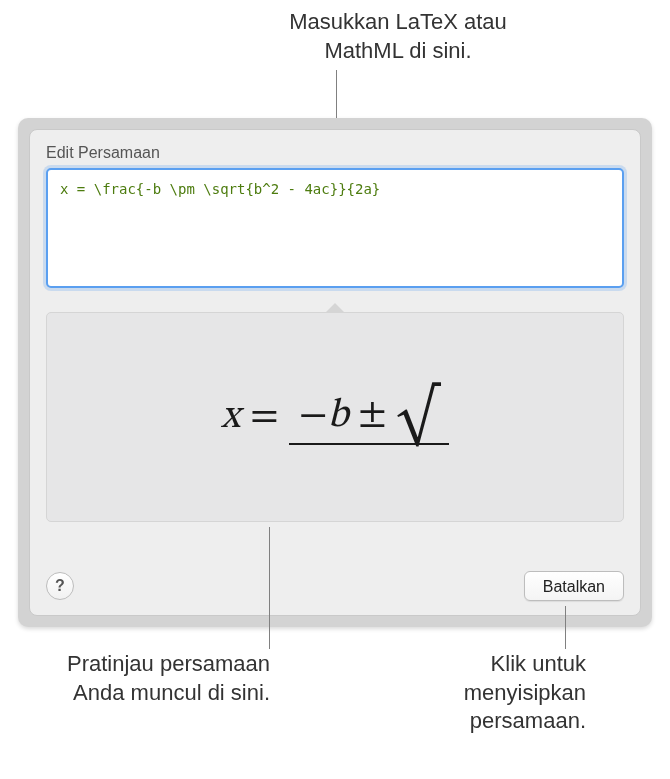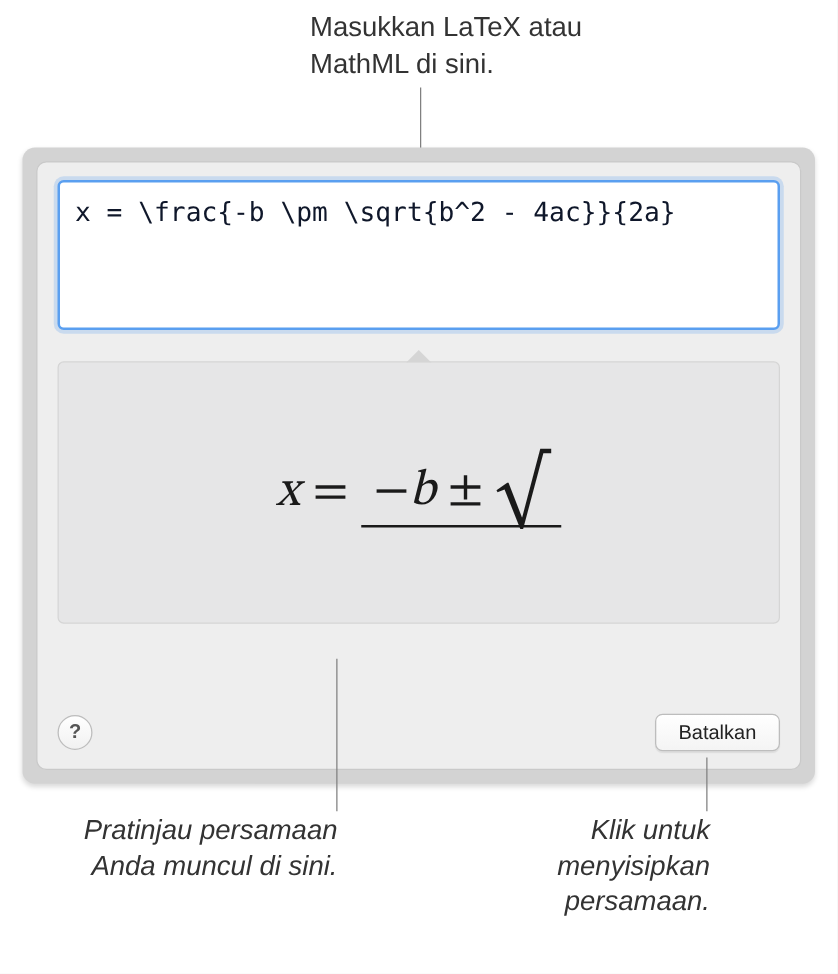--- a/index.html
+++ b/index.html
@@ -8,23 +8,23 @@
     font-family: -apple-system, "Helvetica Neue", Helvetica, Arial, sans-serif;
     background: #ffffff;
     color: #333;
     position: relative;
   }
   .callout {
     position: absolute;
     font-size: 22px;
     line-height: 1.3;
     color: #333;
-    text-align: left;
-  }
-  .callout.right { text-align: right; font-style: italic; }
+    text-align: center;
+  }
+  .callout.right { text-align: right; }
   .line {
     position: absolute;
     background: #808080;
   }
   .dialog-shell {
     position: absolute;
     left: 18px;
     top: 118px;
     width: 634px;
     height: 509px;
@@ -48,22 +48,22 @@
     margin-bottom: 6px;
   }
   .equation-input {
     width: 100%;
     height: 120px;
     border: 2px solid #5a9ff0;
     border-radius: 5px;
     background: #ffffff;
     box-shadow: 0 0 0 3px rgba(90,159,240,.25);
     font-family: ui-monospace, Menlo, Consolas, monospace;
-    font-size: 21px;
-    color: #0f172a;
+    font-size: 14px;
+    color: #4d7c0f;
     padding: 10px 12px;
     resize: none;
     outline: none;
     line-height: 1.4;
   }
   .preview {
     margin-top: 20px;
     width: 100%;
     height: 210px;
     background: #e6e6e7;
@@ -176,20 +176,21 @@
 </style>
 </head>
 <body>
 
 <div class="callout" style="left:248px; top:8px; width:300px;">Masukkan LaTeX atau MathML di sini.</div>
 
 <div class="line" style="left:336px; top:70px; width:1px; height:66px;"></div>
 
 <div class="dialog-shell">
   <div class="dialog">
+    <div class="dialog-title">Edit Persamaan</div>
 
     <textarea class="equation-input" spellcheck="false" style="">x = \frac{-b \pm \sqrt{b^2 - 4ac}}{2a}</textarea>
 
     <div class="preview">
       <div class="notch"></div>
       <div class="formula">
         <span>x</span>
         <span class="eq">=</span>
         <span class="frac">
           <span class="num">
@@ -209,13 +210,13 @@
       <div class="spacer"></div>
       <button class="btn">Batalkan</button>
     </div>
   </div>
 </div>
 
 <div class="line" style="left:269px; top:527px; width:1px; height:122px;"></div>
 <div class="callout right" style="left:36px; top:650px; width:234px;">Pratinjau persamaan Anda muncul di sini.</div>
 
 <div class="line" style="left:565px; top:606px; width:1px; height:43px;"></div>
-<div class="callout right" style="left:400px; top:650px; width:168px;">Klik untuk menyisipkan persamaan.</div>
+<div class="callout right" style="left:418px; top:650px; width:168px;">Klik untuk menyisipkan persamaan.</div>
 
 </body></html>

